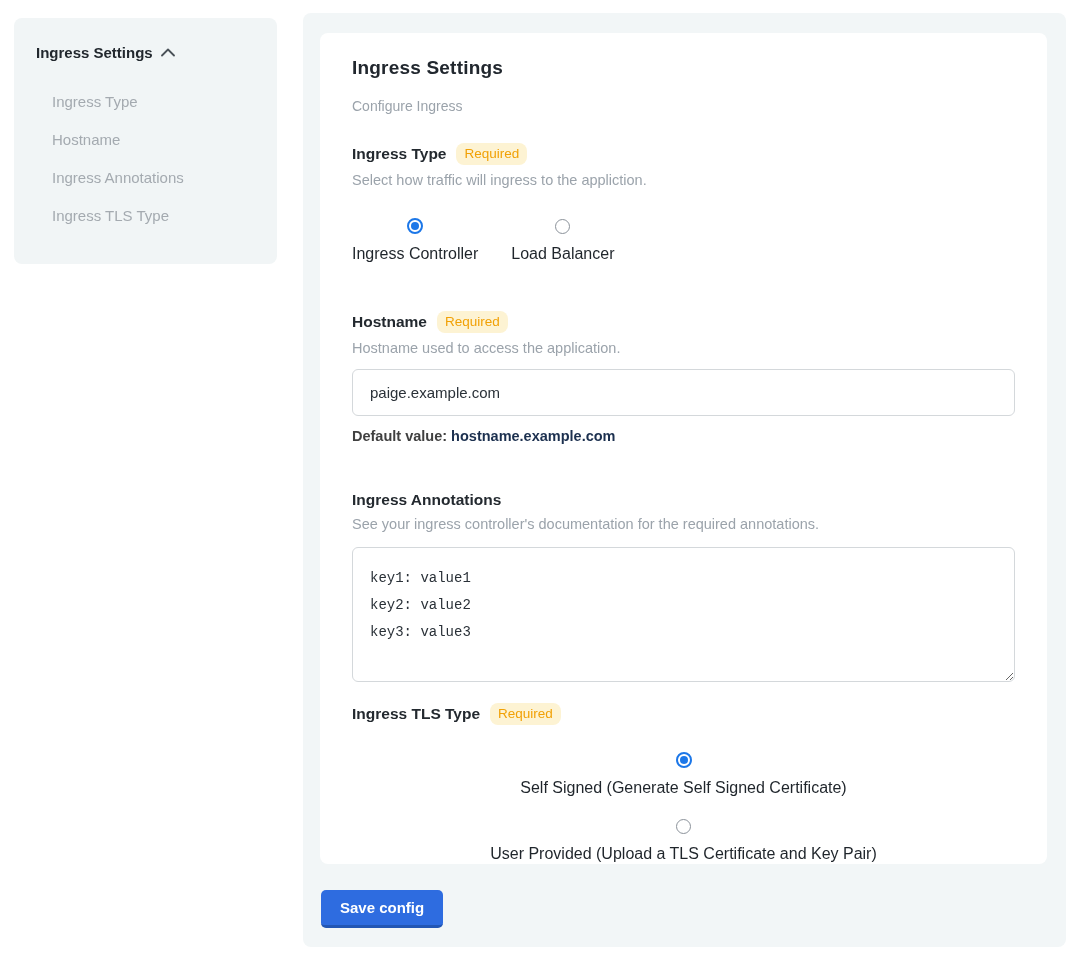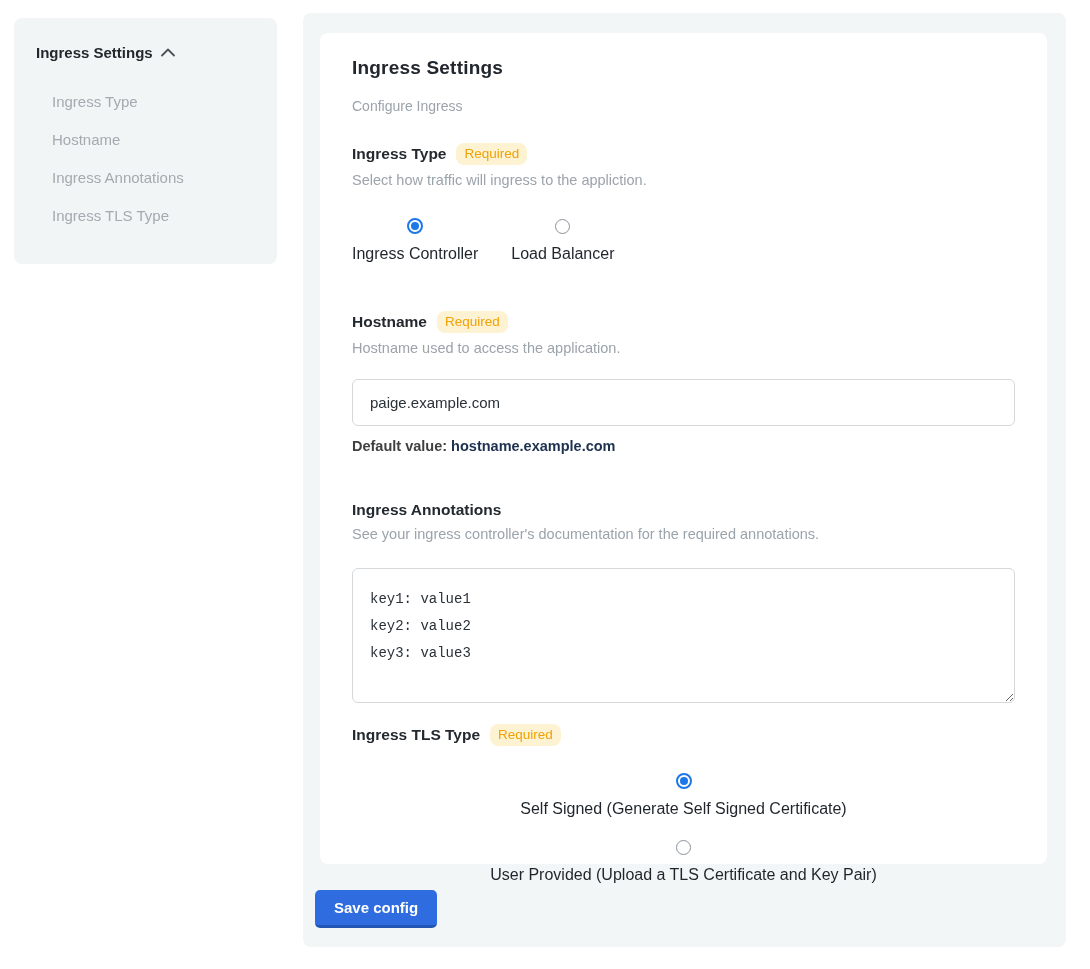--- a/index.html
+++ b/index.html
@@ -131,40 +131,40 @@
     color: #2a3138;
     background: #fff;
     outline: none;
     resize: both;
     display: block;
   }
 
   
   .save-button {
     position: absolute;
-    left: 12px; top: 877px;
+    left: 18px; top: 877px;
     height: 38px;
     padding: 0 19px;
     background: #2e6ce0;
     border: none;
     border-bottom: 3px solid #2256b4;
     border-radius: 5px;
     color: #ffffff;
     font-size: 15px; font-weight: 700;
     font-family: "Liberation Sans", sans-serif;
     cursor: pointer;
   }
 
   
   .mt-sec1 { margin-top: 29px; }
   .mt-radio1 { margin-top: 30px; }
   .mt-sec2 { margin-top: 48px; }
-  .mt-input { margin-top: 23px; }
+  .mt-input { margin-top: 13px; }
   .mt-sec3 { margin-top: 47px; }
-  .mt-textarea { margin-top: 26px; }
+  .mt-textarea { margin-top: 15px; }
   .mt-sec4 { margin-top: 21px; }
   .mt-tlsradio1 { margin-top: 27px; }
   .mt-tlsradio2 { margin-top: 22px; }
 </style>
 </head>
 <body>
 
 <nav class="sidebar">
   <div class="sidebar-header">
     <span>Ingress Settings</span>

